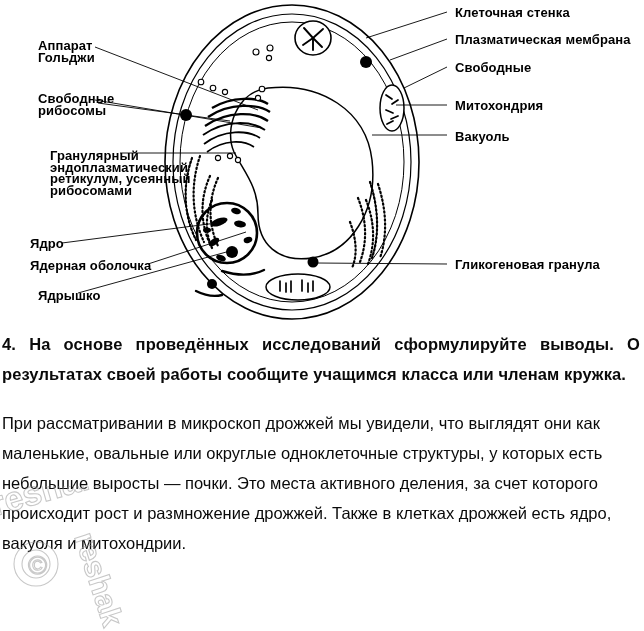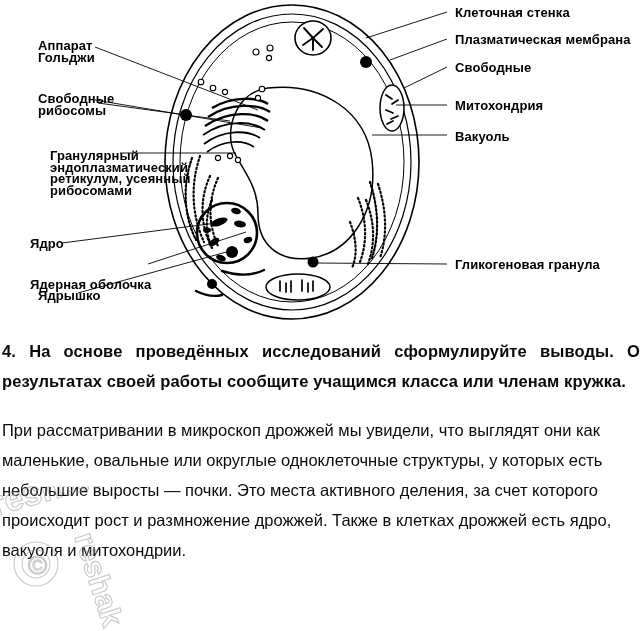--- a/index.html
+++ b/index.html
@@ -39,21 +39,21 @@
     letter-spacing: 0.1px;
     color: #000;
     white-space: pre;
   }
   .lbl.multi { white-space: pre-line; }
 
   
   #body-text {
     position: absolute;
     left: 0;
-    top: 336px;
+    top: 329px;
     width: 644px;
   }
   p.para {
     margin: 0;
     padding: 0 4px 0 2px;
     text-align: justify;
     font-family: "Liberation Sans", sans-serif;
     font-size: 16.5px;
     line-height: 30px;
     color: #0a0a0a;
@@ -221,21 +221,21 @@
   <div>
     <div class="lbl multi" style="left:38px; top:40px;">Аппарат
 Гольджи</div>
     <div class="lbl multi" style="left:38px; top:93px;">Свободные
 рибосомы</div>
     <div class="lbl multi" style="left:50px; top:150px;">Гранулярный
 эндоплазматический
 ретикулум, усеянный
 рибосомами</div>
     <div class="lbl" style="left:30px; top:238px;">Ядро</div>
-    <div class="lbl" style="left:30px; top:260px;margin-top:19px;">Ядерная оболочка</div>
+    <div class="lbl" style="left:30px; top:260px;">Ядерная оболочка</div>
     <div class="lbl" style="left:38px; top:290px;">Ядрышко</div>
   </div>
 
   <div>
     <div class="lbl" style="left:455px; top:7px;">Клеточная стенка</div>
     <div class="lbl" style="left:455px; top:34px;">Плазматическая мембрана</div>
     <div class="lbl" style="left:455px; top:62px;">Свободные</div>
     <div class="lbl" style="left:455px; top:100px;text-align:right;">Митохондрия</div>
     <div class="lbl" style="left:455px; top:131px;">Вакуоль</div>
     <div class="lbl" style="left:455px; top:259px;">Гликогеновая гранула</div>

